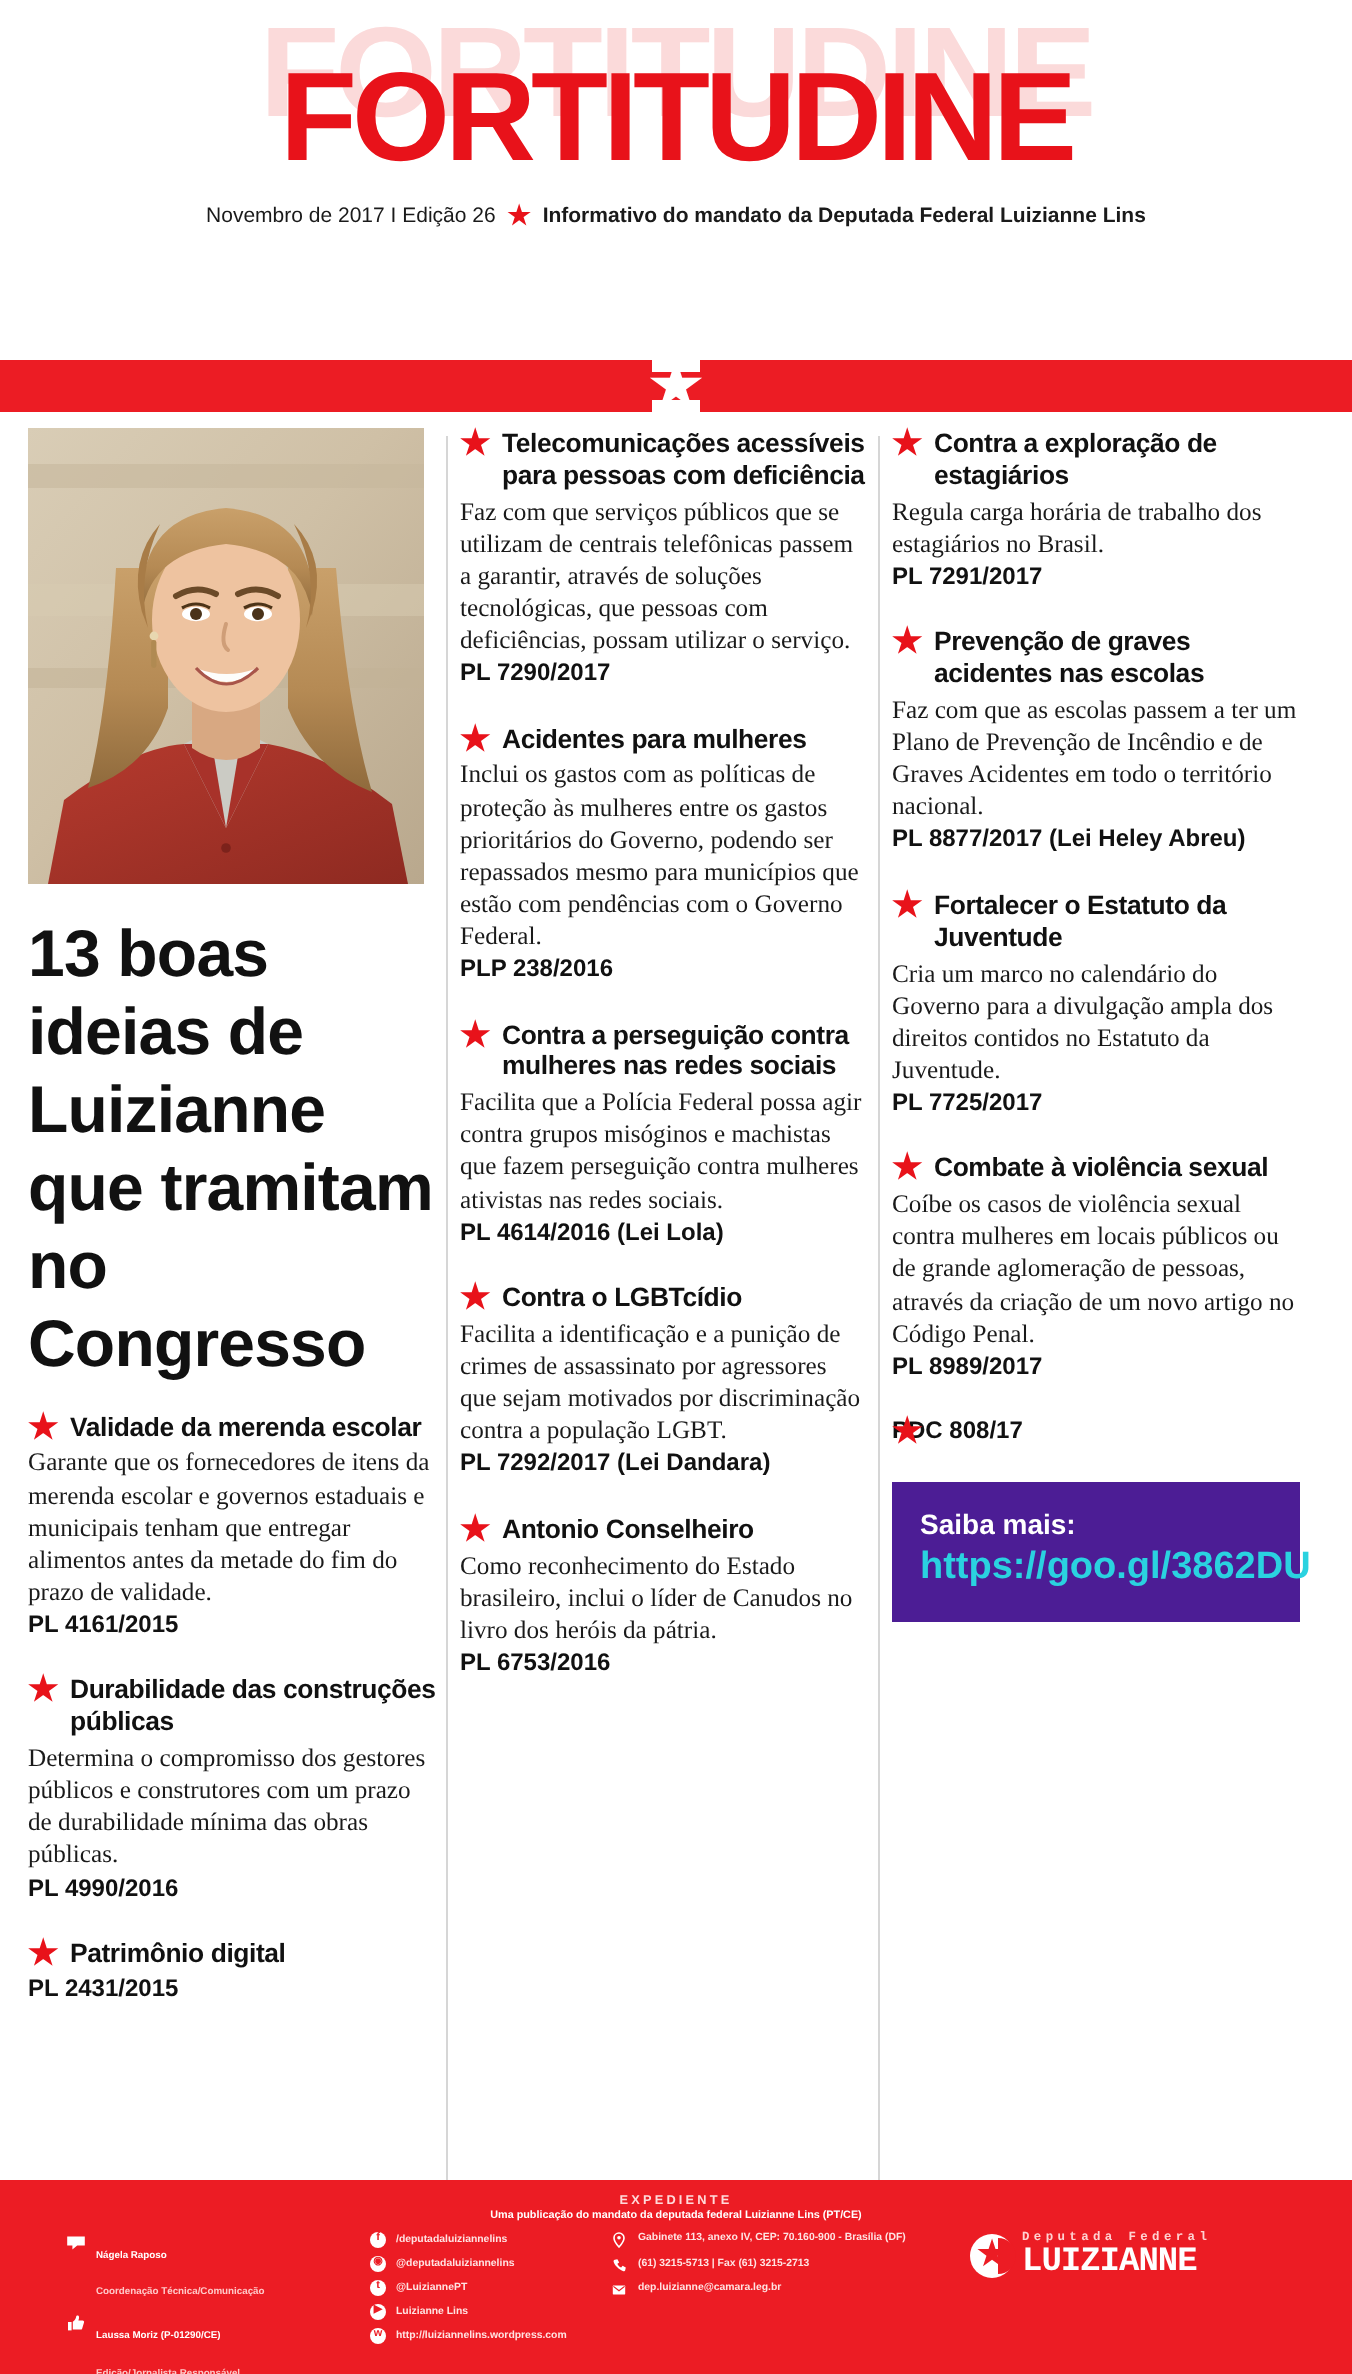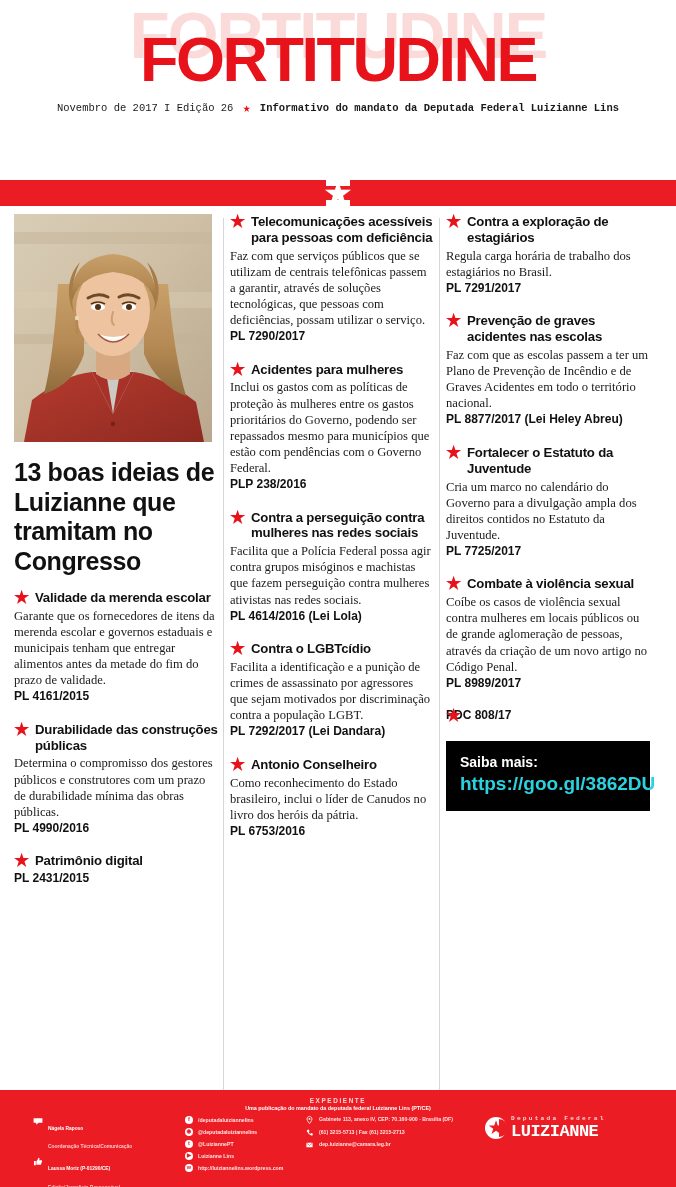--- a/index.html
+++ b/index.html
@@ -24,21 +24,21 @@
   .mast-title {
     position:absolute; top: 28px; left:0; right:0;
     text-align:center;
     font-family:"Liberation Sans", sans-serif;
     font-weight:bold; font-size:63px; letter-spacing:-2.5px;
     color:#e8121a; line-height:1;
   }
   .mast-sub {
     position:absolute; top:100px; left:0; right:0;
     text-align:center;
-    font-size:10.5px; color:#1a1a1a; font-weight:bold;font-family:Liberation Mono, monospace;
+    font-size:10.5px; color:#1a1a1a; font-weight:bold;
   }
   .mast-sub .light { font-weight:normal; }
   .mast-star { color:#e8121a; font-size:13px; vertical-align:-1px; margin:0 3px; }
 
   
   .banner {
     position:relative; height:26px; background:#ec1c24; width:100%;
   }
   .banner-star {
     position:absolute; left:50%; top:50%; transform:translate(-50%,-50%);
@@ -72,21 +72,21 @@
   .photo {
     width:198px; height:228px;
     position:relative; overflow:hidden;
     background:#c8b9a4;
     margin-bottom:16px;
   }
   .photo svg { display:block; width:100%; height:100%; }
 
   
   .headline {
-    font-size:25px; font-weight:bold; line-height:1.18;
+    font-size:33px; font-weight:bold; line-height:1.18;
     color:#111; letter-spacing:-0.4px;
     margin-bottom:14px;
   }
 
   
   .item { margin-bottom:18px; position:relative; }
   .item-head {
     font-size:13.2px; font-weight:bold; line-height:1.2;
     color:#111; letter-spacing:-0.2px;
     padding-left:21px; position:relative;
@@ -102,21 +102,21 @@
     text-align:left;
     hyphens:auto;
   }
   .item-pl {
     font-size:12px; font-weight:bold; color:#111;
     margin-top:1px; line-height:1.2;
   }
 
   
   .saiba {
-    background:#000000; padding:12px 14px 14px 14px;
+    background:#4c1d95; padding:12px 14px 14px 14px;
     margin-top:6px;
   }
   .saiba-label { color:#fff; font-weight:bold; font-size:14px; line-height:1.35; }
   .saiba-url  { color:#2ad2e0; font-weight:bold; font-size:19px; line-height:1.35; }
 
   
   .footer {
     position:absolute; left:0; right:0; bottom:0;
     height:97px; background:#ec1c24; color:#fff;
     padding: 6px 10px 0 10px;

